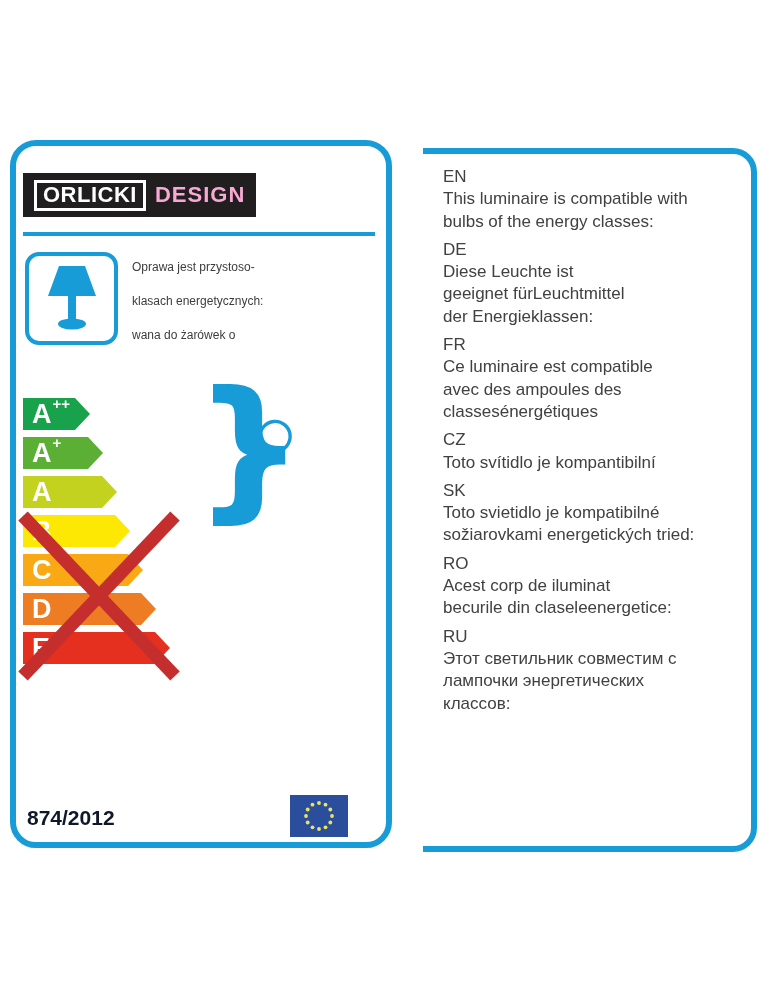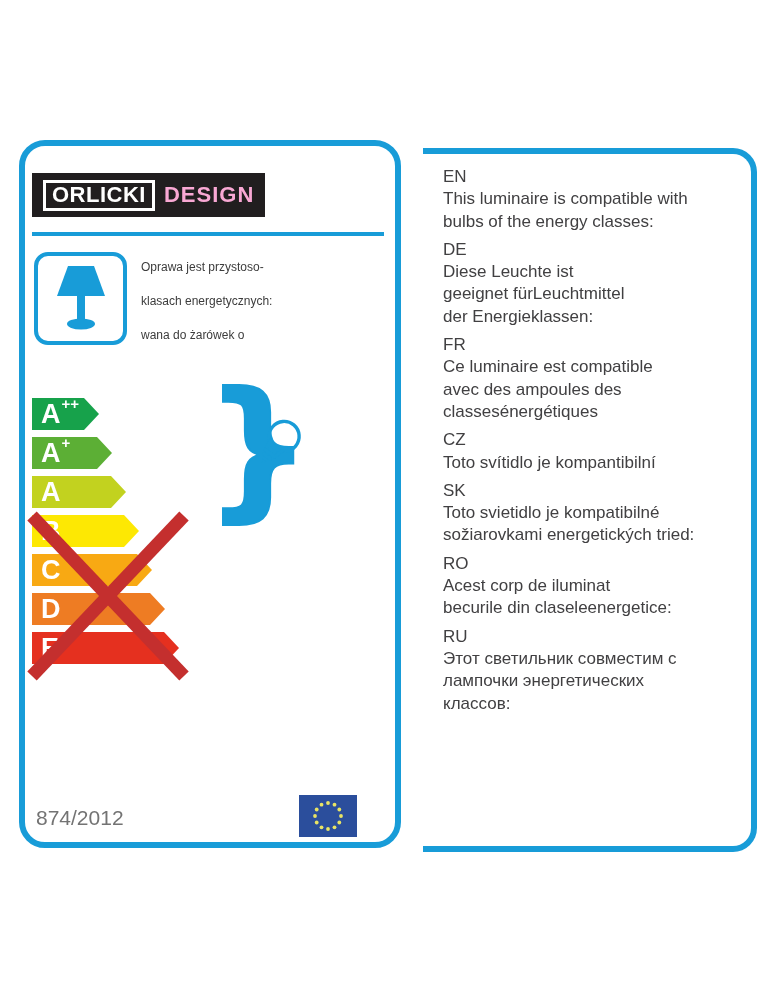--- a/index.html
+++ b/index.html
@@ -1,21 +1,21 @@
 <!DOCTYPE html>
 <html><head>
 <meta charset="utf-8">
 <style>
   * { margin:0; padding:0; box-sizing:border-box; }
   html,body { width:774px; height:1000px; background:#ffffff; overflow:hidden;
     font-family:"Liberation Sans", sans-serif; }
   .canvas { position:relative; width:774px; height:1000px; background:#fff; }
 
   
-  .left-panel { position:absolute; left:19px; top:140px; width:382px; height:708px;
+  .left-panel { position:absolute; left:10px; top:140px; width:382px; height:708px;
     border:6px solid #189cd8; border-radius:26px; background:#fff; }
 
   .logo { position:absolute; left:7px; top:27px; height:44px;
     display:inline-flex; align-items:center; gap:9px;
     background:#211e1f; padding:5px 11px; }
   .logo-orlicki { color:#fff; font-weight:bold; font-size:22px; letter-spacing:.5px;
     border:3px solid #fff; padding:1px 6px 2px; line-height:1; }
   .logo-design { color:#f9a8d4; font-weight:bold; font-size:22px; letter-spacing:1px; line-height:1; }
 
   .product-name { position:absolute; left:205px; top:31px; width:155px;
@@ -37,21 +37,21 @@
   .arrow-letter sup { font-size:15px; position:relative; top:-4px; left:1px; }
 
   .cross { position:absolute; left:2px; top:364px; }
 
   .brace { position:absolute; left:179px; top:240px; width:70px; height:124px;
     font-family:"DejaVu Sans", sans-serif; font-size:152px; line-height:124px;
     color:#189cd8; font-weight:bold; -webkit-text-stroke:2px #189cd8; }
 
   .bulb { position:absolute; left:222px; top:270px; }
 
-  .regulation { position:absolute; left:11px; top:660px; font-size:21px; font-weight:normal; color:#737373; }
+  .regulation { position:absolute; left:11px; top:660px; font-size:21px; font-weight:bold; color:#0f172a; }
   .eu-flag { position:absolute; left:274px; top:649px; }
 
   
   .right-panel { position:absolute; left:423px; top:148px; width:334px; height:704px;
     border:6px solid #189cd8; border-left:none; border-radius:0 24px 24px 0;
     background:#fff; padding:12px 6px 6px 20px; }
   .lang-section { margin-top:6px; }
   .lang-section:first-child { margin-top:0; }
   .lang-code, .lang-line { font-size:17px; line-height:22.3px; color:#414042; }
 </style>

